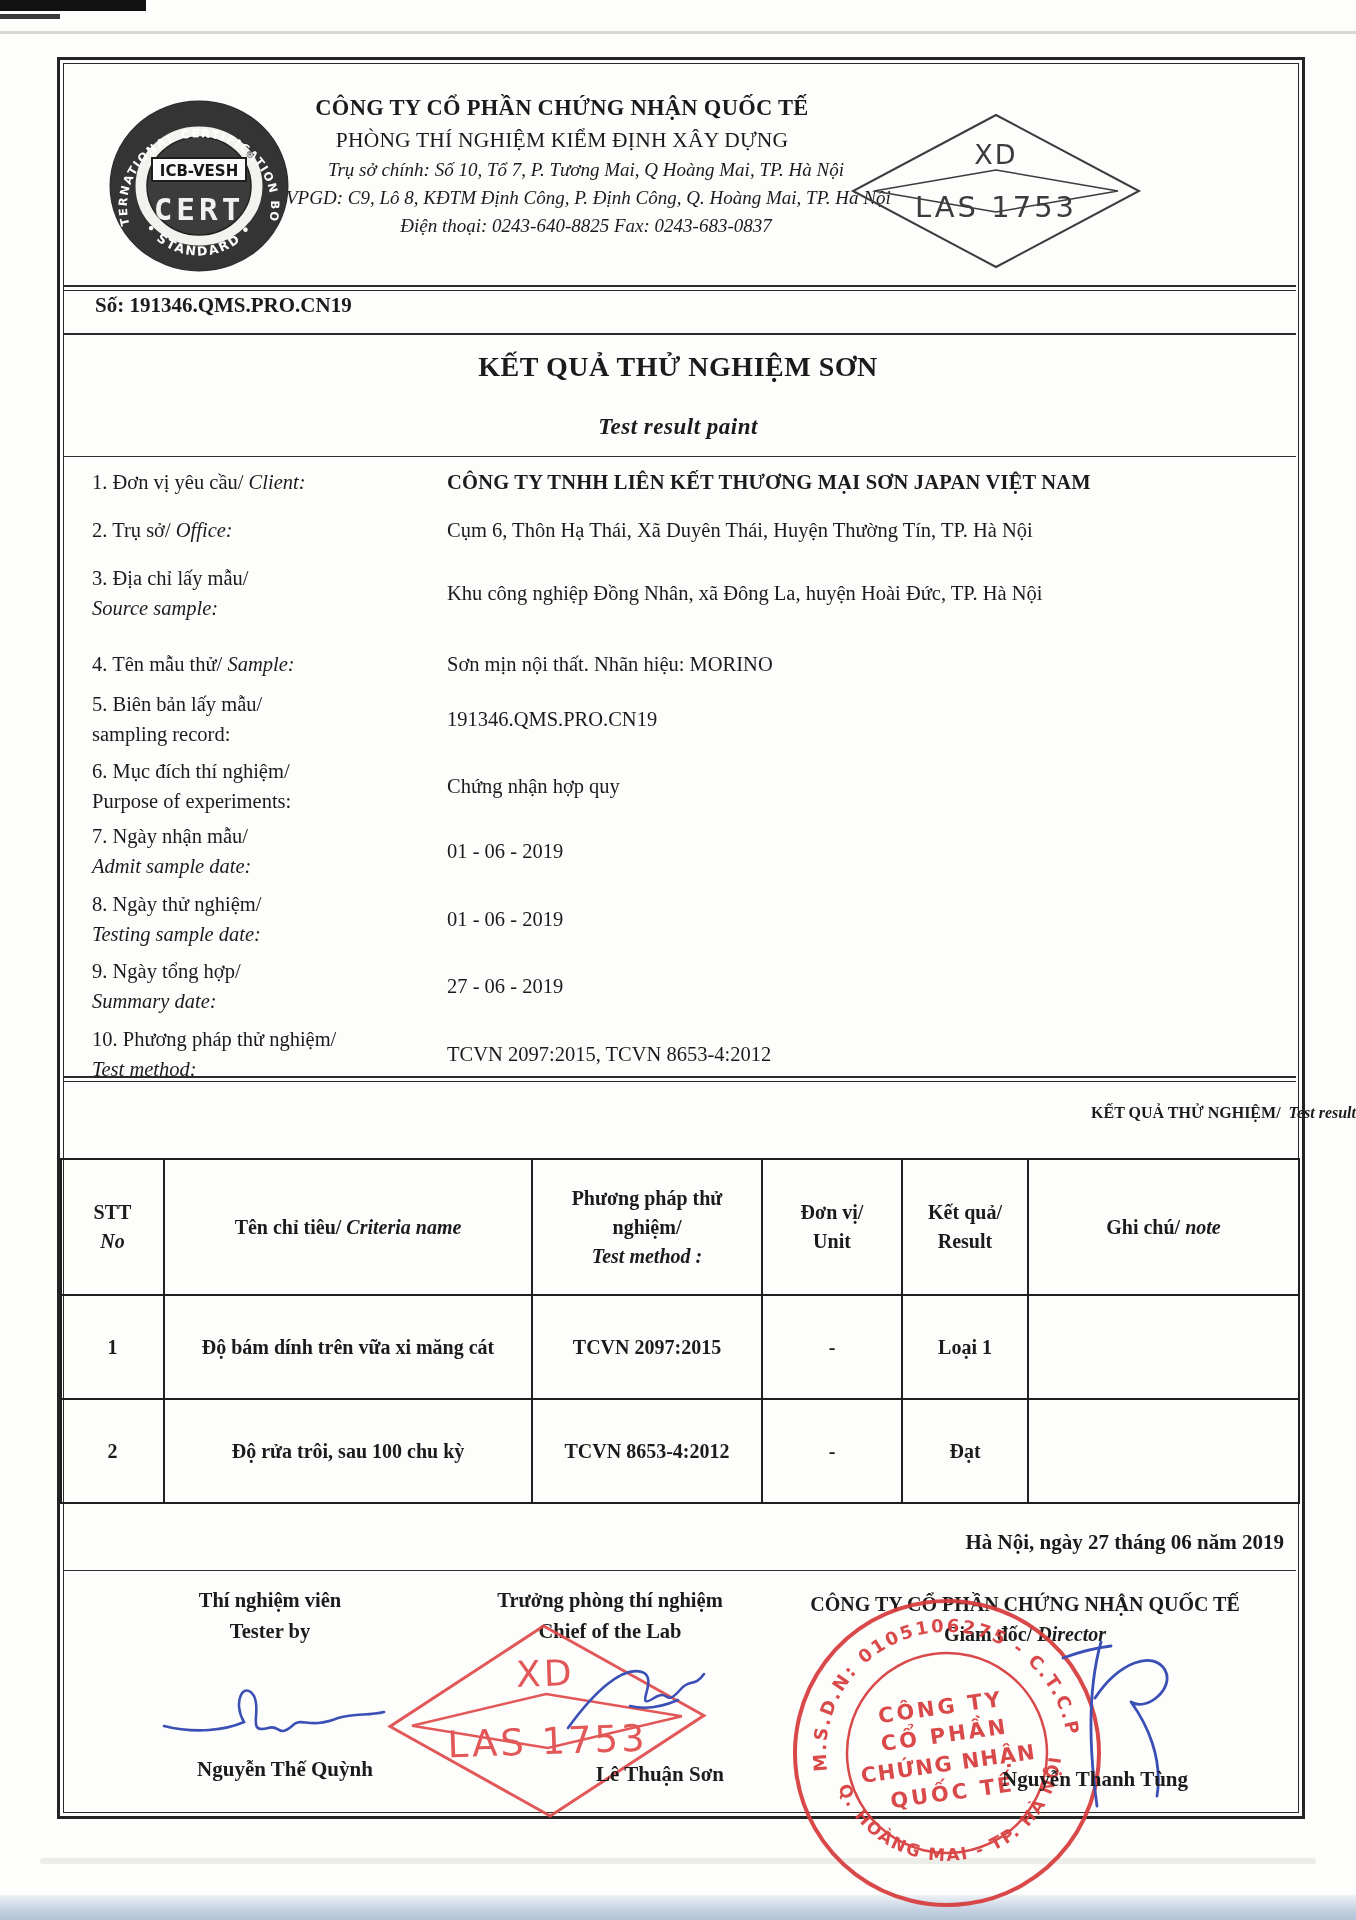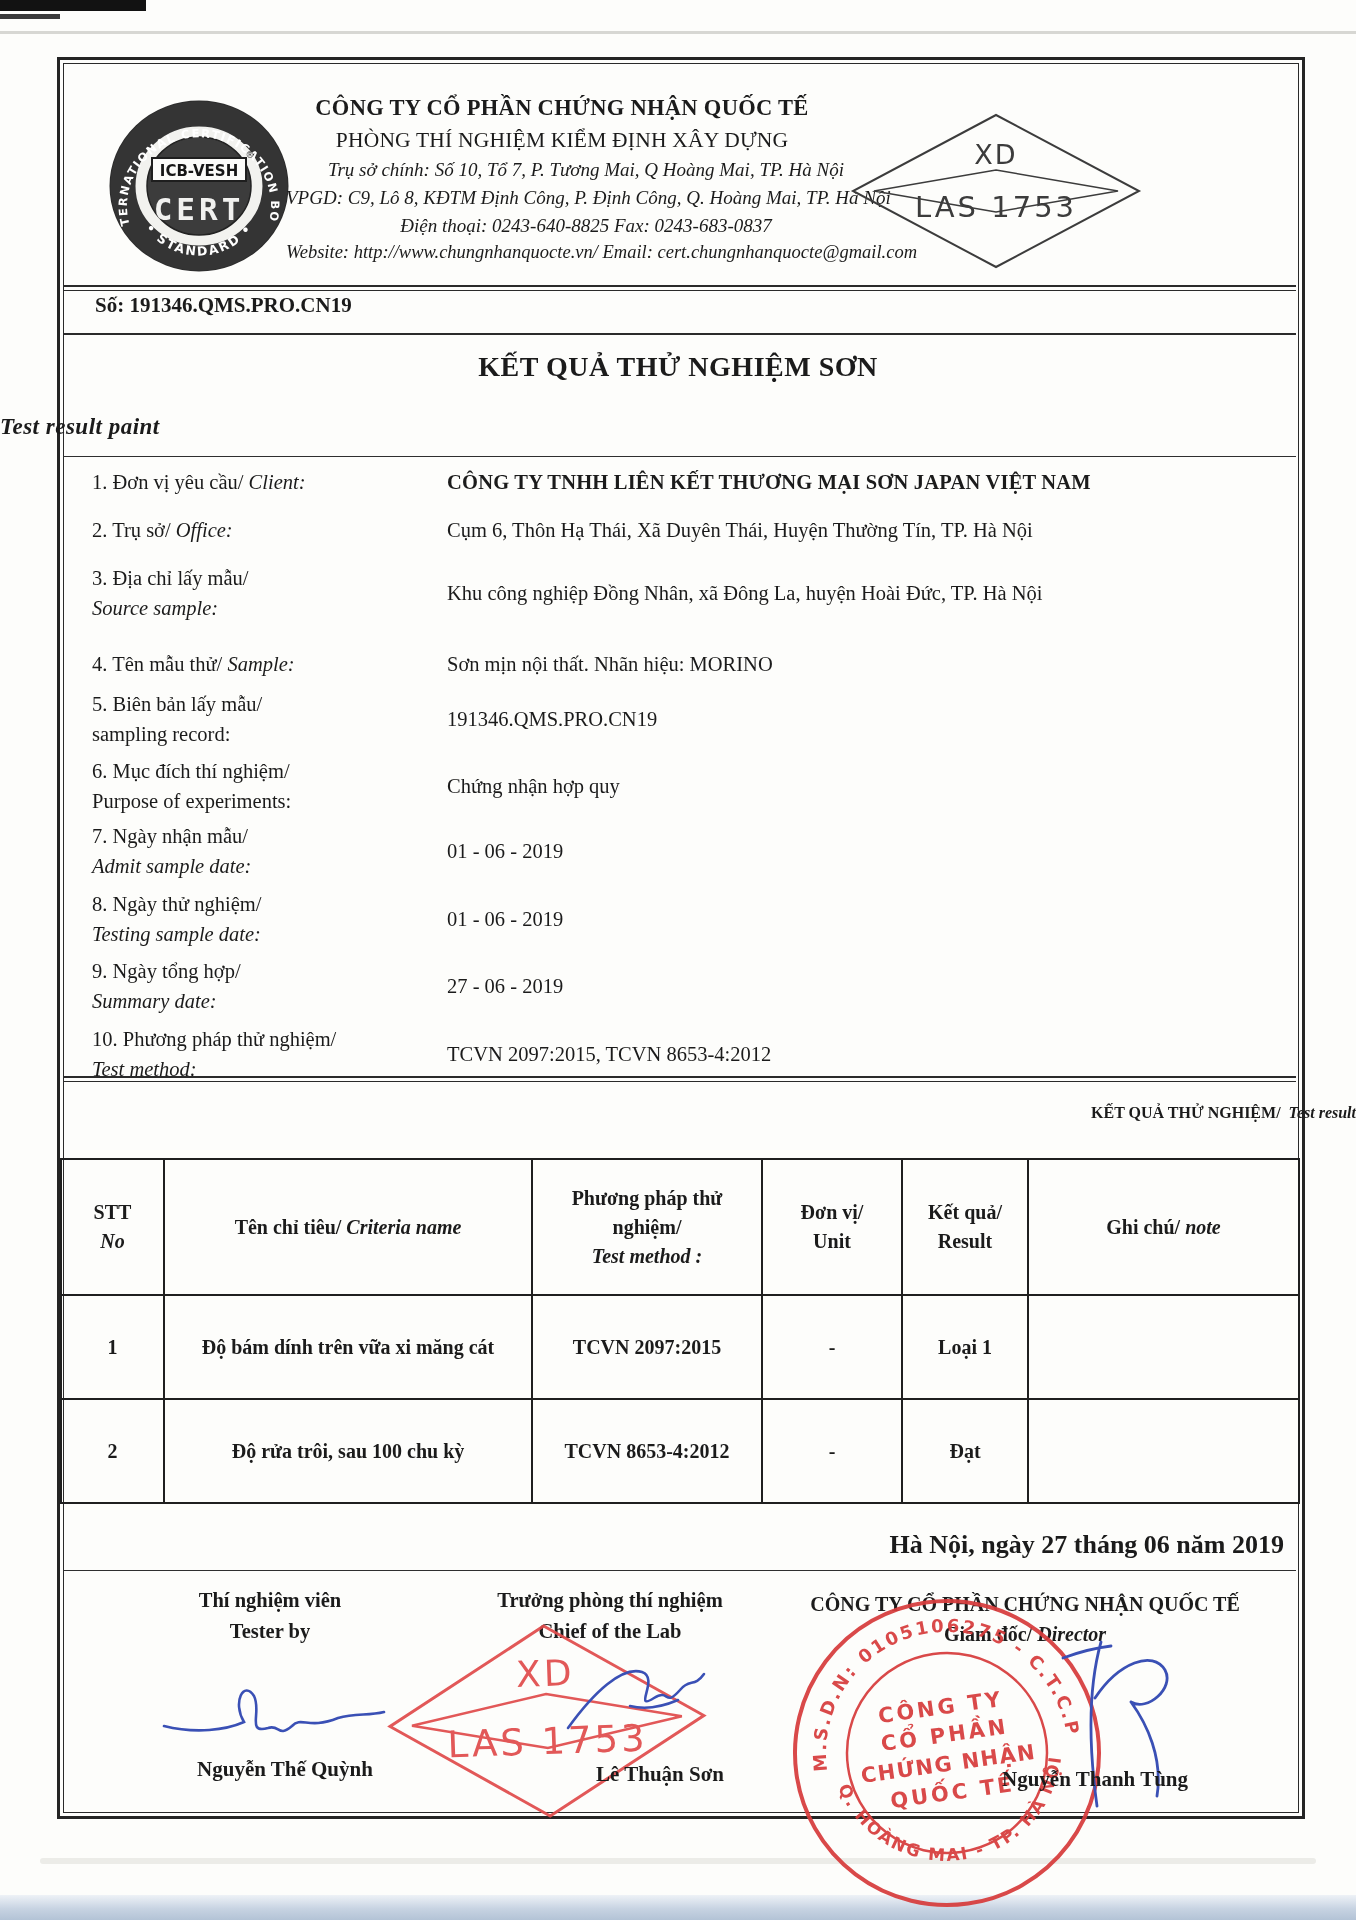--- a/index.html
+++ b/index.html
@@ -29,39 +29,39 @@
   .h-org{font-weight:bold;font-size:22.5px;letter-spacing:.3px;}
   .h-lab{font-weight:normal;font-size:21.5px;margin-top:5px;letter-spacing:.2px;}
   .h-addr{font-style:italic;font-size:19px;margin-top:4px;white-space:nowrap;padding-left:48px;}
   .h-addr.small{font-size:18.5px;}
   .logo{position:absolute;left:103px;top:98px;}
   .stamp-black{position:absolute;left:850px;top:112px;}
   
   .so-line{position:absolute;left:95px;top:293px;font-weight:bold;font-size:21px;}
   
   .title-main{position:absolute;left:0;right:0;top:351px;text-align:center;font-weight:bold;font-size:28px;letter-spacing:.5px;}
-  .title-sub{position:absolute;left:0;right:0;top:414px;font-weight:bold;font-style:italic;font-size:23px;letter-spacing:.5px;}
+  .title-sub{position:absolute;left:0;right:0;top:414px;text-align:center;font-weight:bold;font-style:italic;font-size:23px;letter-spacing:.5px;}
   
   .info-row{position:absolute;left:92px;right:70px;font-size:20.5px;line-height:1.45;}
   .info-label{display:inline-block;width:350px;vertical-align:top;}
   .info-value{position:absolute;left:355px;top:0;white-space:nowrap;}
   .info-value.vmid{top:15px;}
   .info-value.bold{font-weight:bold;font-size:20.5px;letter-spacing:.2px;}
   .lbl-en-i{font-style:italic;}
   
   .section-title{position:absolute;left:0;right:0;top:1104px;text-align:right;font-weight:bold;font-size:16px;}
   .section-title .en{font-style:italic;margin-left:8px;}
   table.results{position:absolute;left:60px;top:1158px;width:1238px;border-collapse:collapse;table-layout:fixed;}
   table.results th,table.results td{border:2px solid #1f1f1f;font-size:20px;text-align:center;padding:4px 6px;vertical-align:middle;}
   table.results th{font-weight:bold;height:126px;line-height:1.45;}
   table.results td{font-weight:bold;height:94px;}
   td.crit{text-align:left;padding-left:10px;}
   .i{font-style:italic;}
   
-  .date-line{position:absolute;right:72px;top:1530px;font-weight:bold;font-size:26px;}
+  .date-line{position:absolute;right:72px;top:1530px;font-weight:bold;font-size:21px;}
   .sig-block{position:absolute;text-align:center;font-weight:bold;font-size:20.5px;line-height:1.5;}
   .sig-tester{left:120px;width:300px;top:1585px;}
   .sig-chief{left:420px;width:380px;top:1585px;}
   .sig-dir{left:780px;width:490px;top:1589px;font-size:20px;}
   .sig-name{position:absolute;text-align:center;font-weight:bold;font-size:21px;z-index:6;}
   .name-tester{left:145px;width:280px;top:1757px;}
   .name-chief{left:545px;width:230px;top:1762px;}
   .name-dir{left:955px;width:280px;top:1767px;}
   .stamp-red-diamond{position:absolute;left:386px;top:1622px;transform:rotate(-2deg);z-index:3;opacity:.92;}
   .stamp-round{position:absolute;left:790px;top:1596px;z-index:4;opacity:.93;}
@@ -104,21 +104,20 @@
       <text x="96" y="122" text-anchor="middle" font-family="DejaVu Sans Mono, monospace" font-size="31" font-weight="bold" fill="#fbfbf9" letter-spacing="4" opacity="0.95">CERT</text>
     </svg>
   </div>
 
   <div class="header-text">
     <div class="h-org">CÔNG TY CỔ PHẦN CHỨNG NHẬN QUỐC TẾ</div>
     <div class="h-lab">PHÒNG THÍ NGHIỆM KIỂM ĐỊNH XÂY DỰNG</div>
     <div class="h-addr">Trụ sở chính: Số 10, Tổ 7, P. Tương Mai, Q Hoàng Mai, TP. Hà Nội</div>
     <div class="h-addr">VPGD: C9, Lô 8, KĐTM Định Công, P. Định Công, Q. Hoàng Mai, TP. Hà Nội</div>
     <div class="h-addr">Điện thoại: 0243-640-8825    Fax: 0243-683-0837</div>
-    <div class="h-addr small">Website: http://www.chungnhanquocte.vn/ Email: cert.chungnhanquocte@gmail.com</div>
   </div>
 
   <div class="stamp-black">
     <svg width="292" height="158" viewBox="0 0 292 158">
       <polygon points="146,3 289,79 146,155 3,79" fill="none" stroke="#3c3c3c" stroke-width="2"></polygon>
       <polygon points="146,58 268,79 146,100 24,79" fill="none" stroke="#3c3c3c" stroke-width="1.6"></polygon>
       <text x="146" y="52" text-anchor="middle" font-family="DejaVu Sans, sans-serif" font-size="27" fill="#3c3c3c" letter-spacing="2">XD</text>
       <text x="146" y="105" text-anchor="middle" font-family="DejaVu Sans, sans-serif" font-size="29" fill="#3c3c3c" letter-spacing="3">LAS 1753</text>
     </svg>
   </div>

